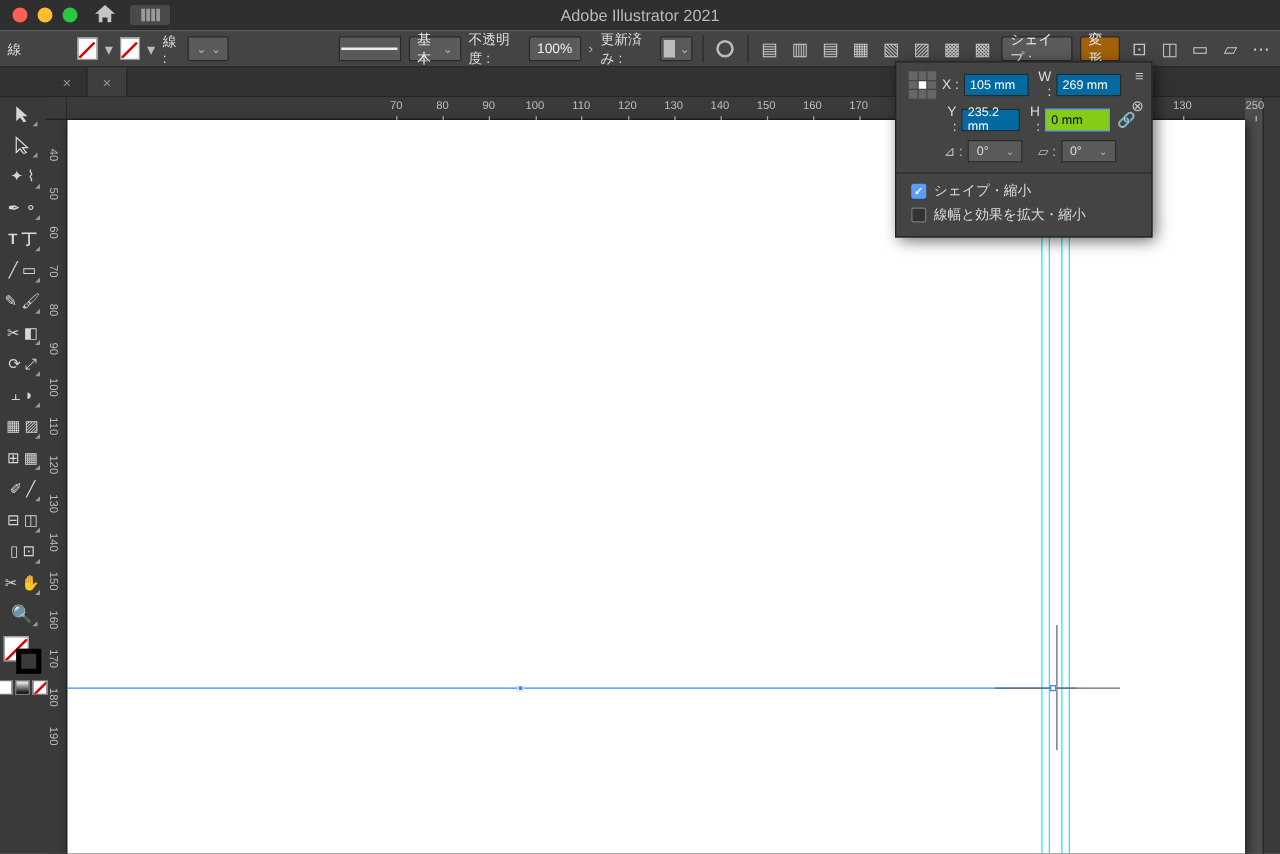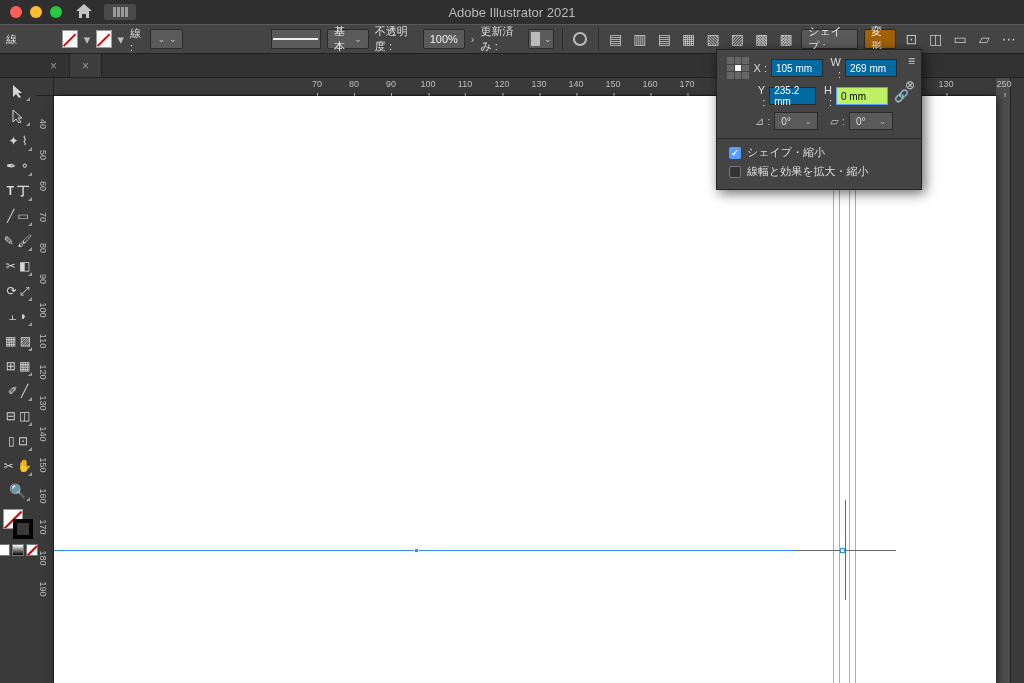--- a/index.html
+++ b/index.html
@@ -76,21 +76,21 @@
 
 .scrollbar-r{width:14px;background:#3a3a3a;border-left:1px solid #222;}
 
 
 .transform-panel { position:absolute; top: 49px; right: 102px; width: 206px; background:#444; border:1px solid #222; box-shadow: 3px 3px 12px rgba(0,0,0,.6); z-index:50; font-size:11px; color:#ddd; padding: 6px 10px 10px;}
 .transform-panel .row{display:flex;align-items:center;gap:4px;margin-bottom:4px;}
 .ref-grid{width:22px;height:22px;display:grid;grid-template-columns:repeat(3,1fr);grid-template-rows:repeat(3,1fr);gap:1px;}
 .ref-grid span{background:#666;}
 .ref-grid span.on{background:#fff;}
 .tfield{height:18px;background:#0369a1;border:1px solid #2a2a2a;color:#fff;padding:0 4px;display:flex;align-items:center;width:52px;font-size:10px;}
-.tfield.active{background:#bef264;color:#000;border:1px solid #5a9dff;}
+.tfield.active{background:#84cc16;color:#000;border:1px solid #5a9dff;}
 .tfield.input{appearance:none;outline:none;font-family:inherit;}
 .tlabel{width:14px;text-align:right;color:#ddd;}
 .link-icon{color:#c8c8c8;font-size:12px;padding:0 2px;}
 .deg-row{display:flex;align-items:center;gap:4px;margin:2px 0 8px 28px;}
 .deg-sel{height:18px;background:#5a5a5a;border:1px solid #2a2a2a;padding:0 6px;display:flex;align-items:center;width:44px;font-size:10px;gap:4px;}
 .deg-sel .caret{font-size:8px;opacity:.7;margin-left:auto;}
 .chk{display:flex;align-items:center;gap:6px;margin-top:4px;margin-left:2px;}
 .chk .box{width:12px;height:12px;background:#5a9dff;border-radius:2px;display:flex;align-items:center;justify-content:center;color:#fff;font-size:9px;font-weight:bold;}
 .chk .box.empty{background:#333;border:1px solid #777;}
 .chk .lbl{font-size:11px;}

